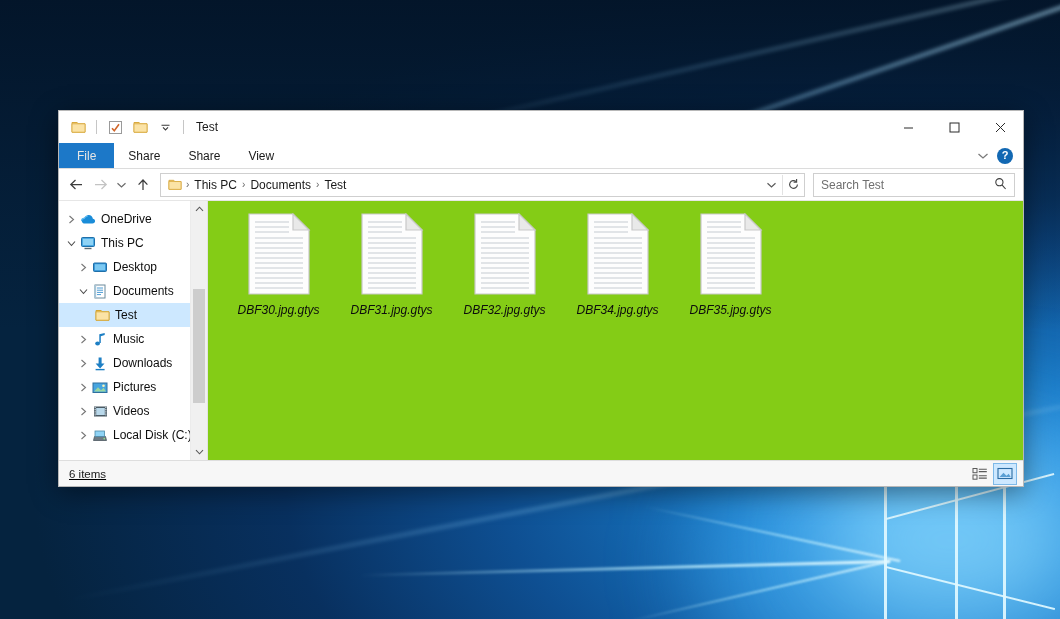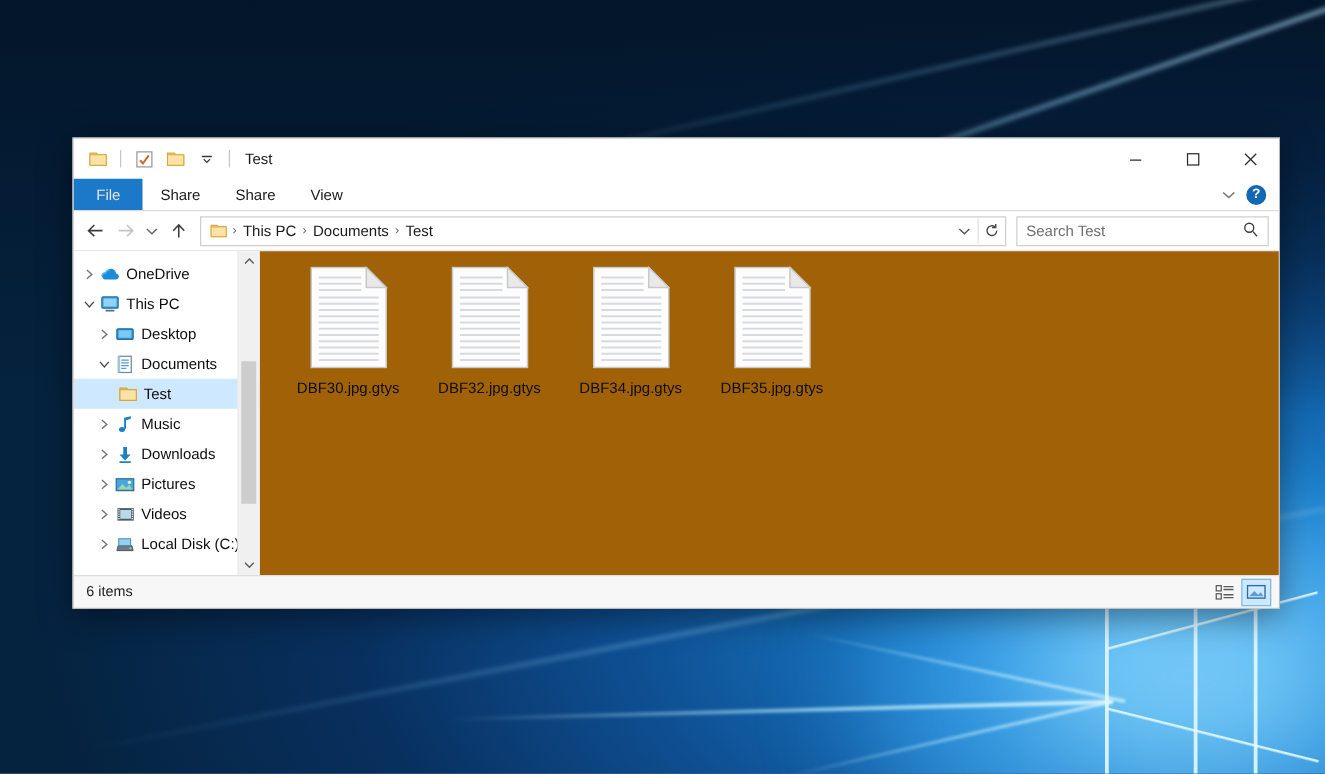--- a/index.html
+++ b/index.html
@@ -204,23 +204,24 @@
   .vs-arrow.bottom { position: absolute; bottom: 0; }
   .vs-thumb {
     position: absolute; left: 2px; right: 2px;
     top: 88px; height: 114px;
     background: #cdcdcd;
   }
 
   
   .content {
     flex: 1 1 auto;
-    background: #a16207;
+    background: #84cc16;
     padding: 10px 0 0 14px;
     overflow: hidden;
+    font-style: italic;
   }
   .filegrid { display: flex; flex-wrap: wrap; }
   .fileitem {
     width: 113px;
     padding-top: 2px;
     display: flex; flex-direction: column; align-items: center;
   }
   .doc-icon { width: 68px; height: 82px; position: relative; }
   .fname {
     margin-top: 8px;
@@ -228,20 +229,21 @@
     text-align: center; white-space: nowrap;
   }
 
   
   .statusbar {
     height: 25px; flex: 0 0 25px;
     border-top: 1px solid #dedede;
     background: #f7f7f7;
     display: flex; align-items: center;
     padding: 0 6px 0 10px;
+    text-decoration: underline;
   }
   .status-text { font-size: 11.5px; color: #1a1a1a; }
   .view-btns { margin-left: auto; display: flex; align-items: center; gap: 2px; }
   .viewbtn {
     width: 22px; height: 20px;
     display: flex; align-items: center; justify-content: center;
   }
   .viewbtn.active { background: #cde8ff; border: 1px solid #7eb9e8; }
 </style>
 </head>
@@ -589,61 +591,74 @@
                 <path d="M48 1v16h16z" fill="#e9e9e9" stroke="#c9c9c9" stroke-width="1.2"></path>
                 <g stroke="#d7dbe0" stroke-width="1.5">
                   <path d="M10 9h34M10 14h34M10 19h34"></path>
                   <path d="M10 25h48M10 30h48M10 35h48M10 40h48M10 45h48M10 50h48M10 55h48M10 60h48M10 65h48M10 70h48M10 75h48"></path>
                 </g>
               </svg>
             </div>
             <div class="fname">DBF30.jpg.gtys</div>
           </div>
 
-
           <div class="fileitem">
             <div class="doc-icon">
               <svg width="68" height="82" viewBox="0 0 68 82">
                 <path d="M4 1h44l16 16v64H4z" fill="#fdfdfd" stroke="#c9c9c9" stroke-width="1.2"></path>
                 <path d="M48 1v16h16z" fill="#e9e9e9" stroke="#c9c9c9" stroke-width="1.2"></path>
                 <g stroke="#d7dbe0" stroke-width="1.5">
                   <path d="M10 9h34M10 14h34M10 19h34"></path>
                   <path d="M10 25h48M10 30h48M10 35h48M10 40h48M10 45h48M10 50h48M10 55h48M10 60h48M10 65h48M10 70h48M10 75h48"></path>
                 </g>
               </svg>
             </div>
-            <div class="fname">DBF32.jpg.gtys</div>
-          </div>
-
+            <div class="fname">DBF31.jpg.gtys</div>
+          </div>
 
           <div class="fileitem">
             <div class="doc-icon">
               <svg width="68" height="82" viewBox="0 0 68 82">
                 <path d="M4 1h44l16 16v64H4z" fill="#fdfdfd" stroke="#c9c9c9" stroke-width="1.2"></path>
                 <path d="M48 1v16h16z" fill="#e9e9e9" stroke="#c9c9c9" stroke-width="1.2"></path>
                 <g stroke="#d7dbe0" stroke-width="1.5">
                   <path d="M10 9h34M10 14h34M10 19h34"></path>
                   <path d="M10 25h48M10 30h48M10 35h48M10 40h48M10 45h48M10 50h48M10 55h48M10 60h48M10 65h48M10 70h48M10 75h48"></path>
                 </g>
               </svg>
             </div>
-            <div class="fname">DBF34.jpg.gtys</div>
-          </div>
+            <div class="fname">DBF32.jpg.gtys</div>
+          </div>
+
 
           <div class="fileitem">
             <div class="doc-icon">
               <svg width="68" height="82" viewBox="0 0 68 82">
                 <path d="M4 1h44l16 16v64H4z" fill="#fdfdfd" stroke="#c9c9c9" stroke-width="1.2"></path>
                 <path d="M48 1v16h16z" fill="#e9e9e9" stroke="#c9c9c9" stroke-width="1.2"></path>
                 <g stroke="#d7dbe0" stroke-width="1.5">
                   <path d="M10 9h34M10 14h34M10 19h34"></path>
                   <path d="M10 25h48M10 30h48M10 35h48M10 40h48M10 45h48M10 50h48M10 55h48M10 60h48M10 65h48M10 70h48M10 75h48"></path>
                 </g>
               </svg>
             </div>
+            <div class="fname">DBF34.jpg.gtys</div>
+          </div>
+
+          <div class="fileitem">
+            <div class="doc-icon">
+              <svg width="68" height="82" viewBox="0 0 68 82">
+                <path d="M4 1h44l16 16v64H4z" fill="#fdfdfd" stroke="#c9c9c9" stroke-width="1.2"></path>
+                <path d="M48 1v16h16z" fill="#e9e9e9" stroke="#c9c9c9" stroke-width="1.2"></path>
+                <g stroke="#d7dbe0" stroke-width="1.5">
+                  <path d="M10 9h34M10 14h34M10 19h34"></path>
+                  <path d="M10 25h48M10 30h48M10 35h48M10 40h48M10 45h48M10 50h48M10 55h48M10 60h48M10 65h48M10 70h48M10 75h48"></path>
+                </g>
+              </svg>
+            </div>
             <div class="fname">DBF35.jpg.gtys</div>
           </div>
 
         </div>
       </div>
     </div>
 
     <div class="statusbar">
       <span class="status-text">6 items</span>
       <div class="view-btns">

